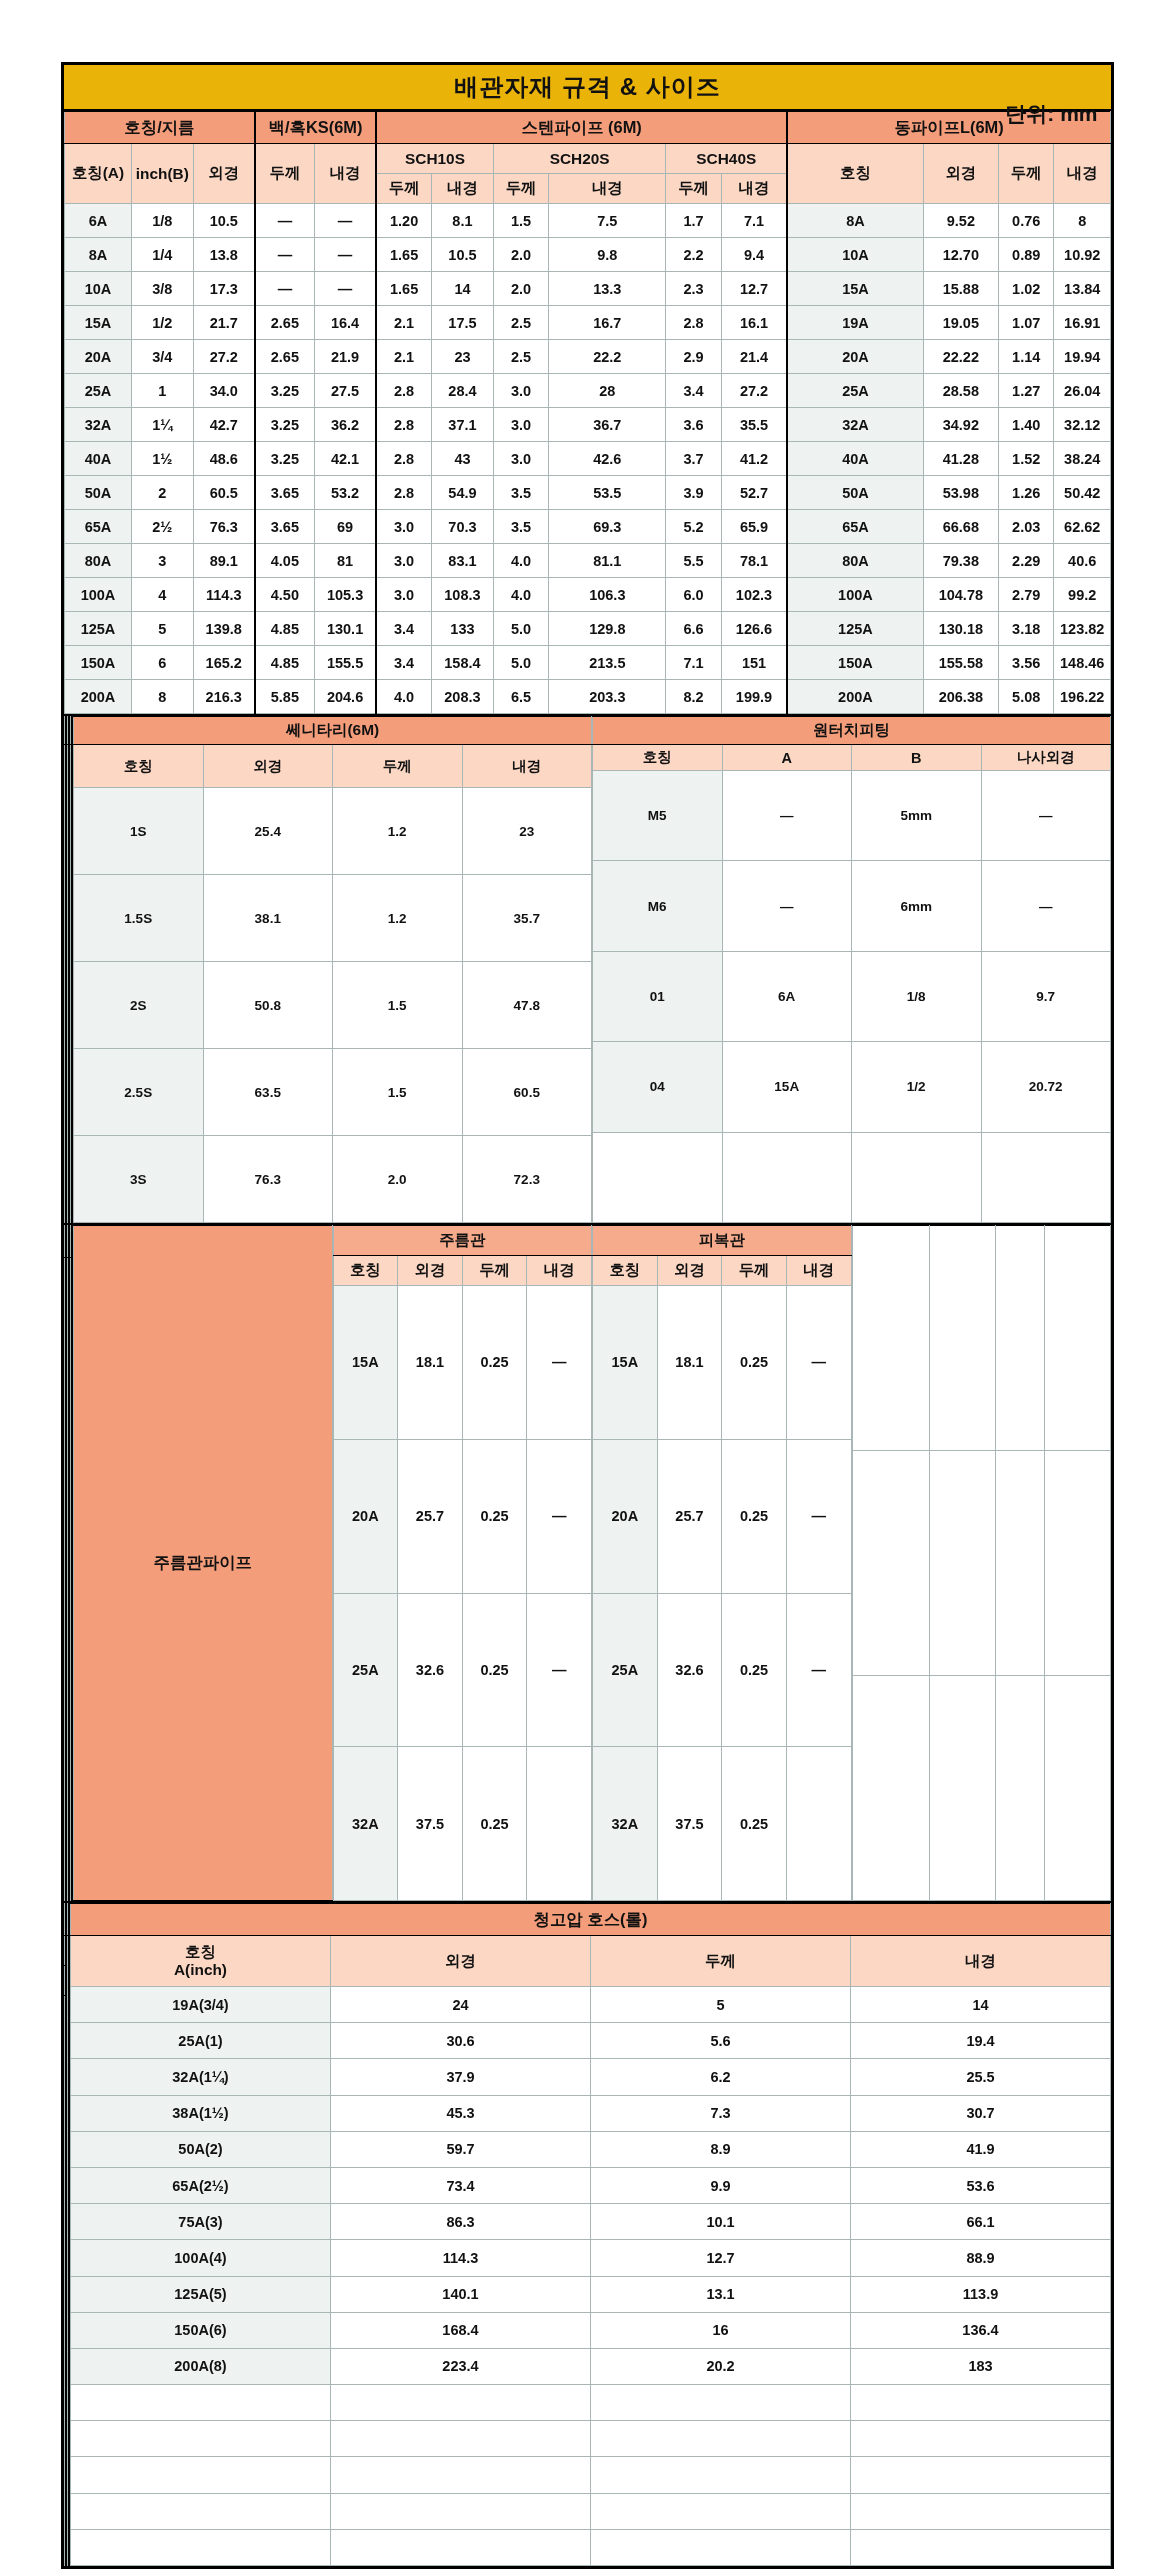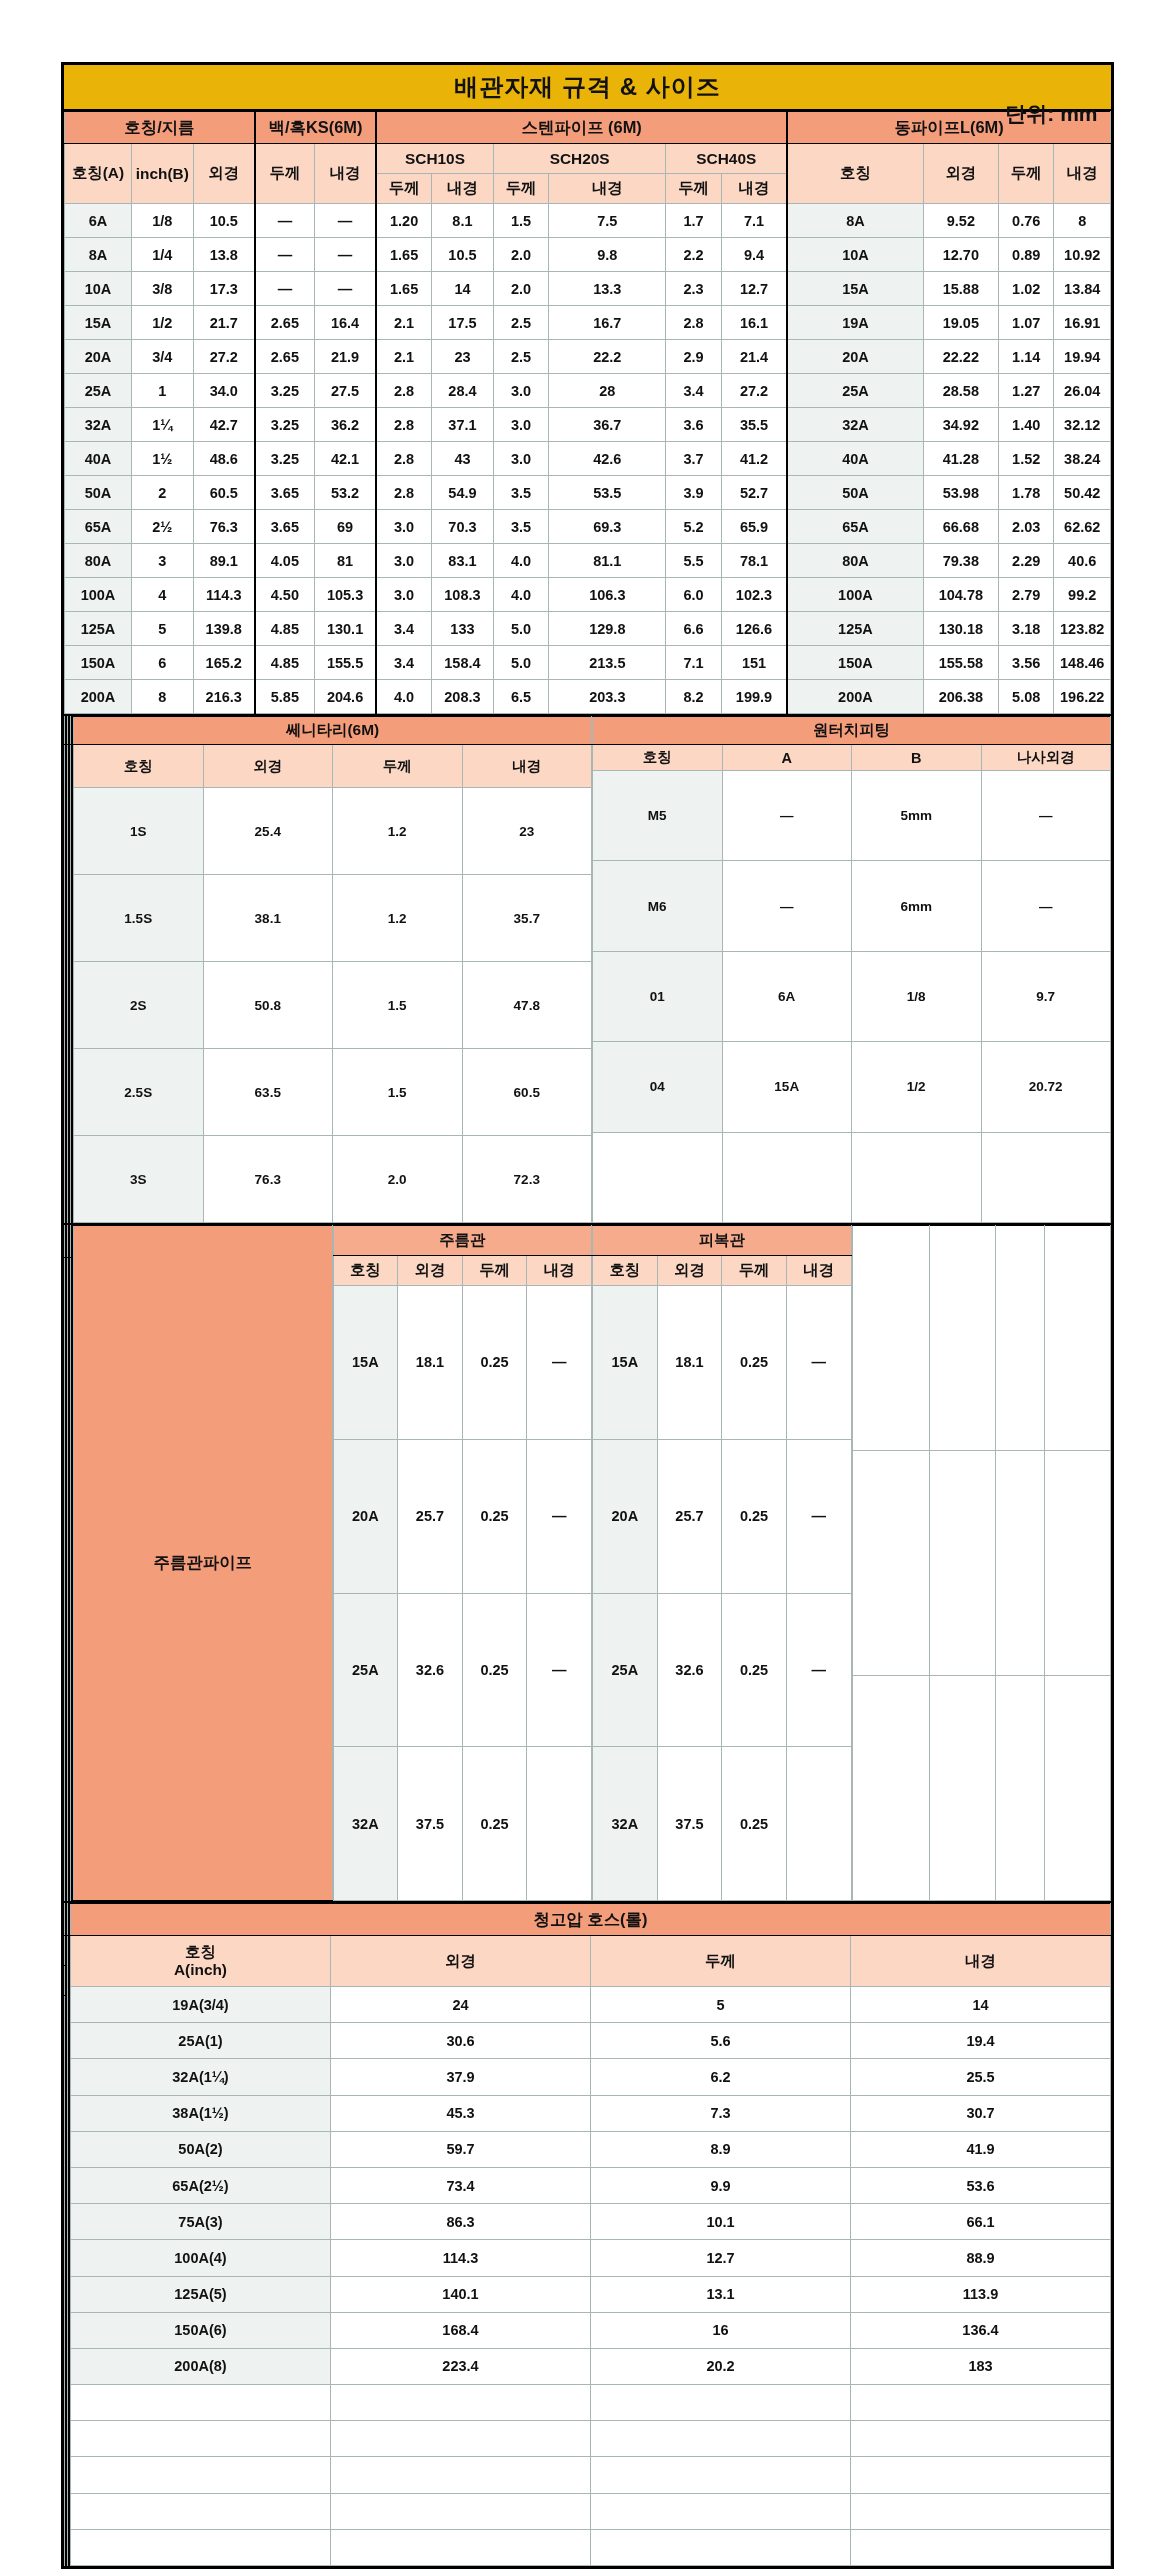--- a/index.html
+++ b/index.html
@@ -249,21 +249,21 @@
               <td>3.65</td>
               <td>53.2</td>
               <td>2.8</td>
               <td>54.9</td>
               <td>3.5</td>
               <td>53.5</td>
               <td>3.9</td>
               <td>52.7</td>
               <td class="shade">50A</td>
               <td>53.98</td>
-              <td>1.78</td>
+              <td>1.26</td>
               <td>50.42</td>
             </tr>
             <tr>
               <td class="shade">65A</td>
               <td>2½</td>
               <td>76.3</td>
               <td>3.65</td>
               <td>69</td>
               <td>3.0</td>
               <td>70.3</td>

